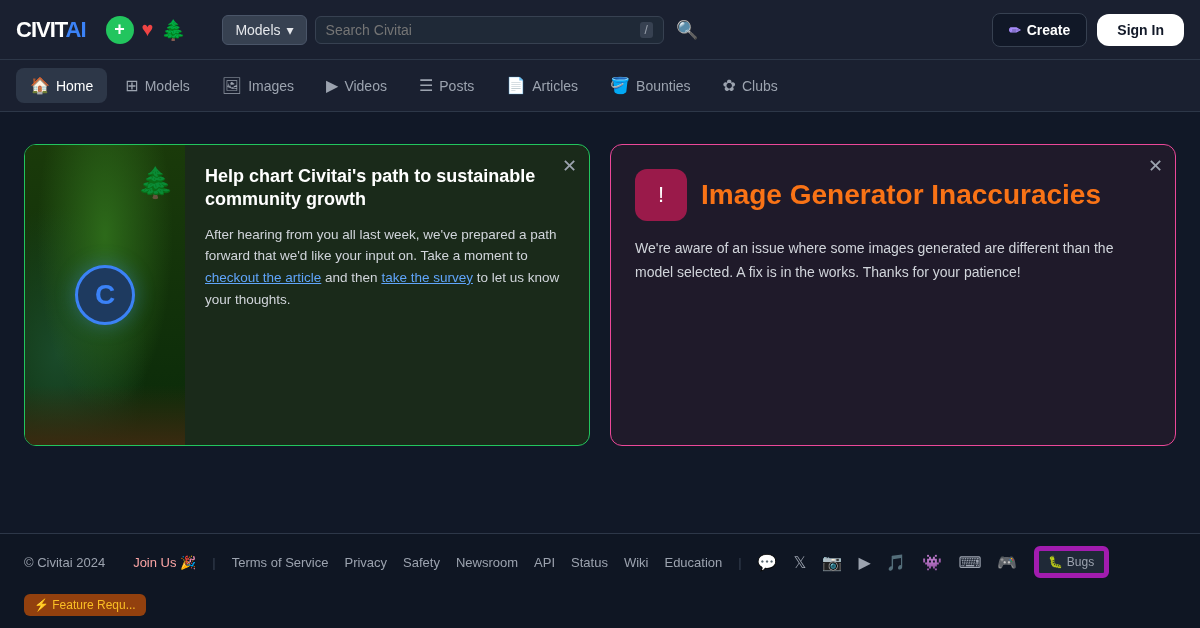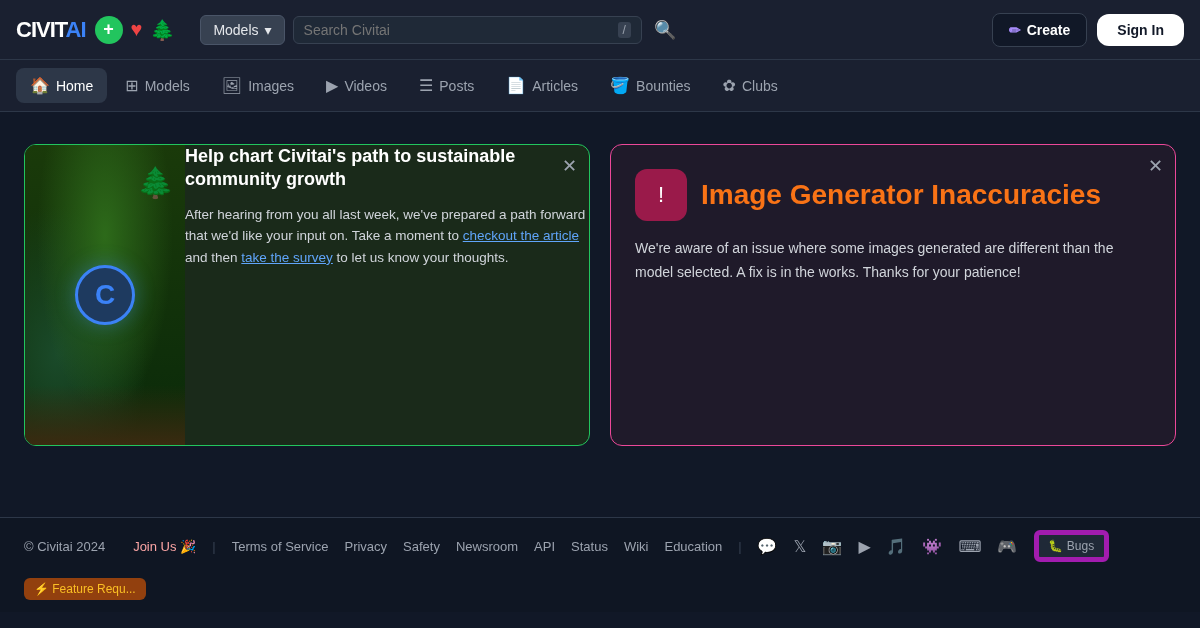--- a/index.html
+++ b/index.html
@@ -13,21 +13,21 @@
     }
 
     
     .header {
       display: flex;
       align-items: center;
       padding: 0 16px;
       height: 60px;
       background: #1a2030;
       border-bottom: 1px solid #2d3748;
-      gap: 9px;
+      gap: 20px;
     }
     .logo {
       display: flex;
       align-items: center;
       gap: 8px;
     }
     .logo-text {
       font-size: 22px;
       font-weight: 800;
       color: #fff;
@@ -240,20 +240,21 @@
     }
     .tree-deco {
       position: absolute;
       top: 20px;
       right: 10px;
       font-size: 30px;
       opacity: 0.7;
     }
 
     .card-content {
+      padding: 20px;
       flex: 1;
       display: flex;
       flex-direction: column;
       gap: 12px;
     }
     .close-btn {
       position: absolute;
       top: 12px;
       right: 12px;
       background: transparent;
@@ -336,21 +337,21 @@
       background: #0f1623;
       border-top: 1px solid #2d3748;
       padding: 12px 24px;
       display: flex;
       align-items: center;
       gap: 16px;
       font-size: 13px;
       color: #9ca3af;
       flex-wrap: wrap;
       position: fixed;
-      bottom: 16px;
+      bottom: 0;
       left: 0;
       right: 0;
     }
     .footer-link {
       color: #9ca3af;
       cursor: pointer;
       text-decoration: none;
     }
     .footer-link.highlight { color: #fca5a5; margin-left: 12px; }
     .footer-icon {

